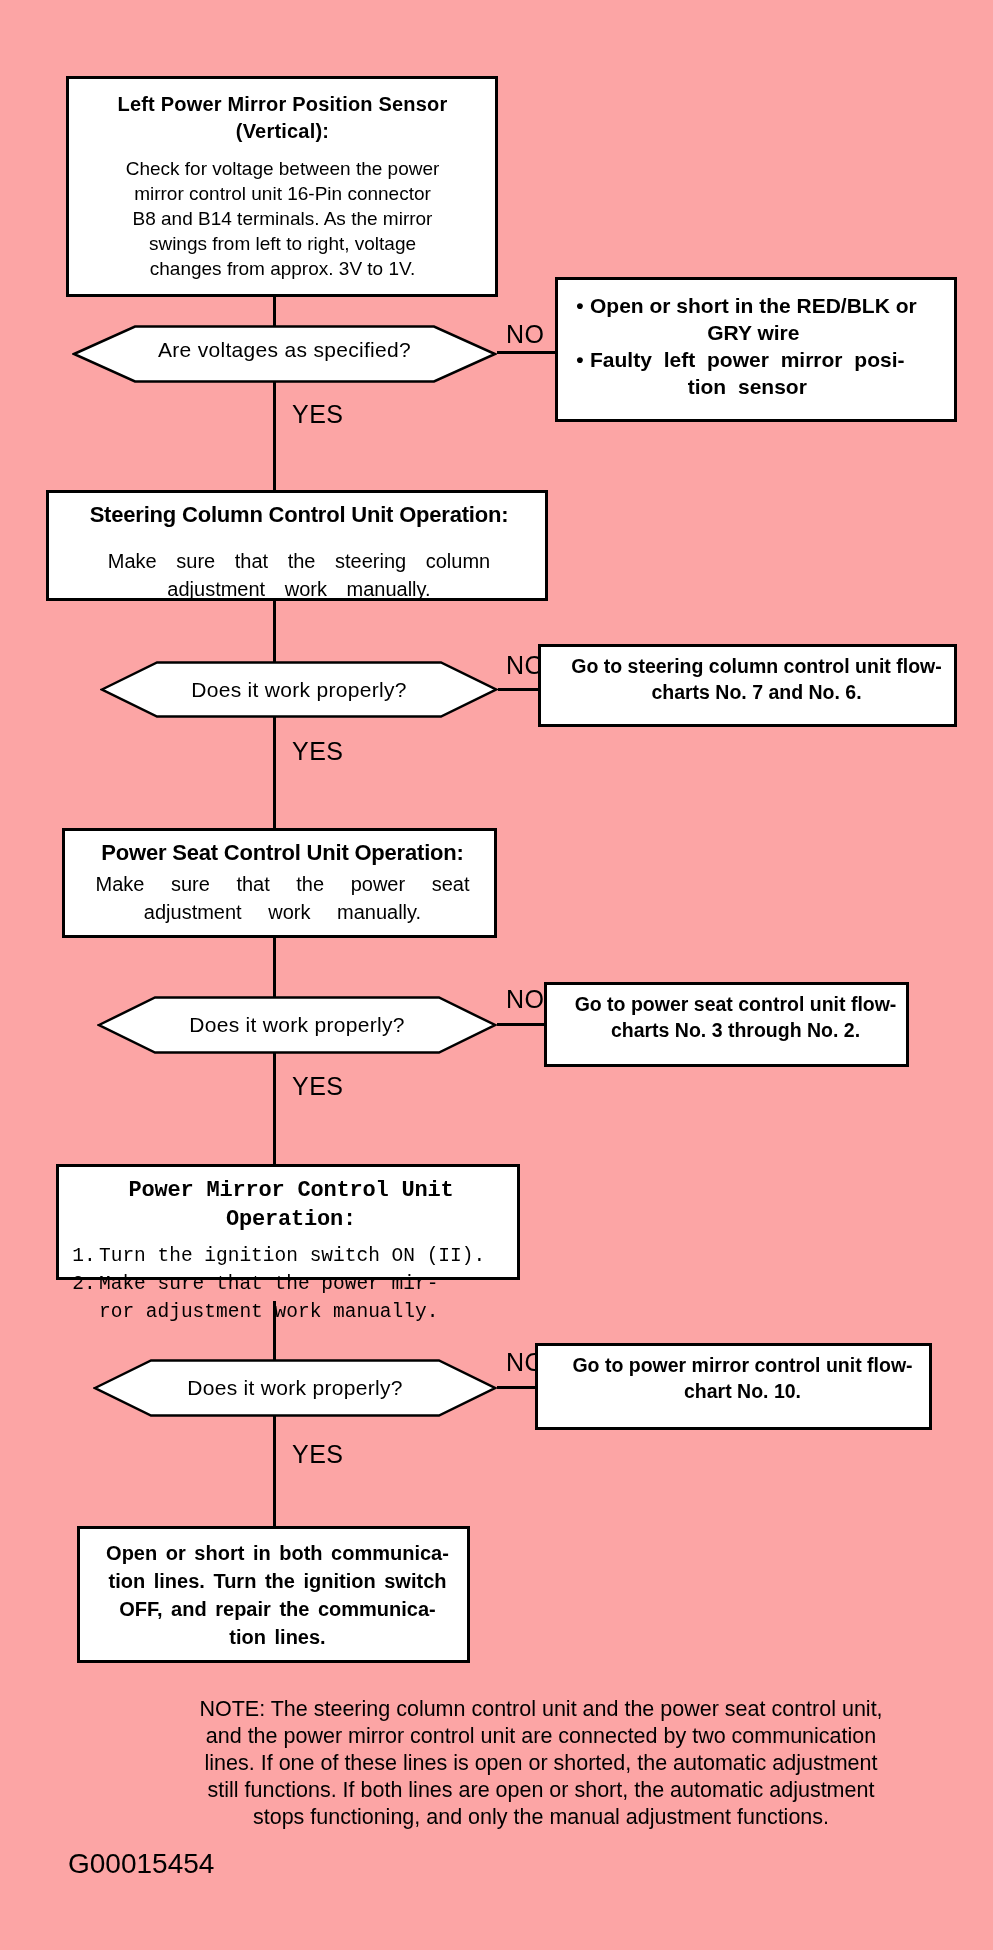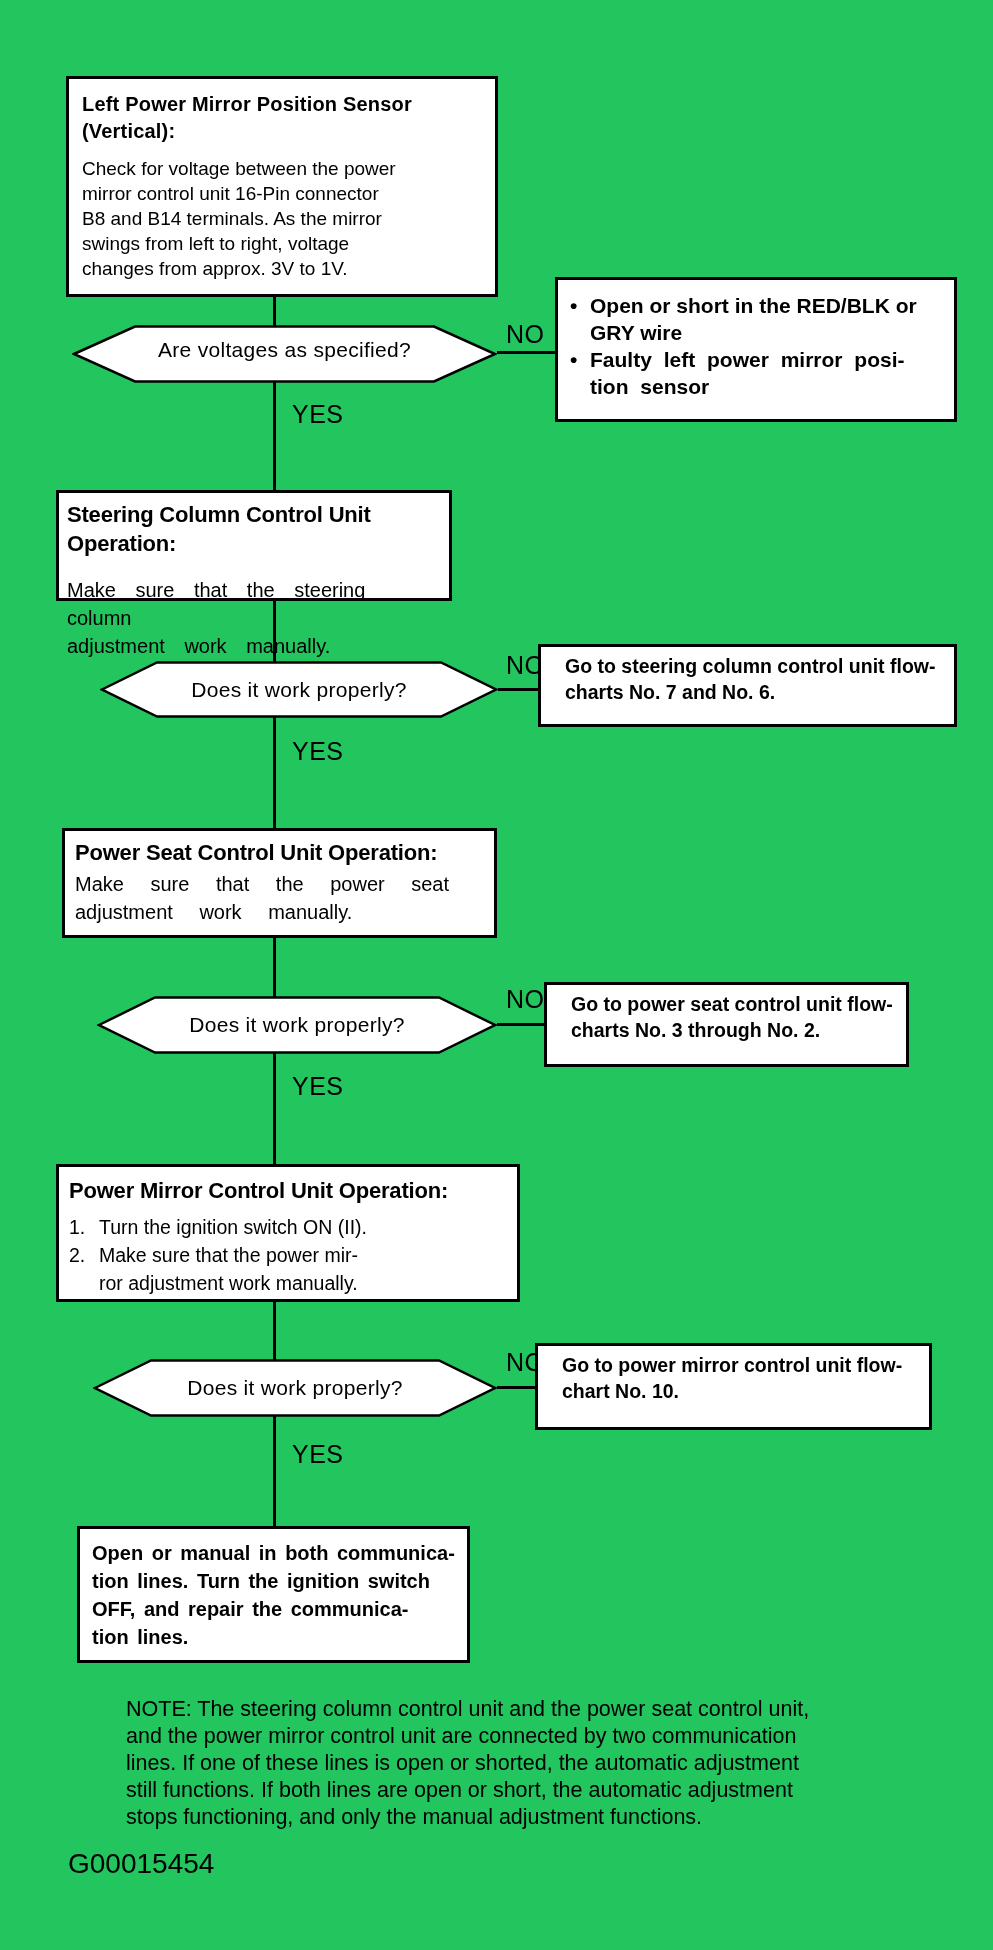--- a/index.html
+++ b/index.html
@@ -1,18 +1,18 @@
 <!DOCTYPE html>
 <html><head>
 <meta charset="utf-8">
 <style>
   html,body { margin:0; padding:0; background:#ffffff; }
   #canvas {
-    position:relative; width:993px; height:1950px; background:#22c55e;
-    font-family:"Liberation Sans", sans-serif; color:#000;
+    position:relative; width:993px; height:1950px; background:#fca5a5;
+    font-family:"Liberation Sans", sans-serif; color:#000;text-align:center;
     -webkit-font-smoothing:antialiased;
   }
   .abs { position:absolute; box-sizing:border-box; }
   .node { border:3px solid #000; background:#fff; }
   .pre  { white-space:pre-wrap; }
   .vline { width:3px; background:#000; }
   .hline { height:3px; background:#000; }
 
   .node-title { font-weight:bold; }
   .b1-title { font-size:20px; line-height:27px; letter-spacing:0.2px; }
@@ -81,21 +81,21 @@
     <div class="bullet-item">
       <span class="bullet-glyph">•</span>
       <span class="bullet-text pre ws">Faulty left power mirror posi-
 tion sensor</span>
     </div>
   </div>
 
   <div class="abs edge-label" style="left:292px; top:400px;">YES</div>
   <div class="abs vline" style="left:273px; top:382px; height:109px;"></div>
 
-  <div class="abs node" style="left:56px; top:490px; width:396px; height:111px; padding:7px 4px 0 8px;">
+  <div class="abs node" style="left:46px; top:490px; width:502px; height:111px; padding:7px 4px 0 8px;">
     <div class="node-title big-title pre">Steering Column Control Unit Operation:</div>
     <div class="b2-body pre">Make sure that the steering column
 adjustment work manually.</div>
   </div>
 
   <div class="abs vline" style="left:273px; top:600px; height:62px;"></div>
 
   <div class="abs hex" style="left:100px; top:661px; width:398px; height:57px;">
     <svg width="398" height="57" viewBox="0 0 398 57">
       <polygon points="2,28.5 57,1.5 341,1.5 396,28.5 341,55.5 57,55.5" fill="#ffffff" stroke="#000000" stroke-width="2.5"></polygon>
@@ -129,21 +129,21 @@
 
   <div class="abs edge-label" style="left:506px; top:985px;">NO</div>
   <div class="abs hline" style="left:497px; top:1023px; width:47px;"></div>
 
   <div class="abs node resbox res-small pre" style="left:544px; top:982px; width:365px; height:85px;">Go to power seat control unit flow-
 charts No. 3 through No. 2.</div>
 
   <div class="abs edge-label" style="left:292px; top:1072px;">YES</div>
   <div class="abs vline" style="left:273px; top:1053px; height:112px;"></div>
 
-  <div class="abs node" style="left:56px; top:1164px; width:464px; height:138px; padding:9px 4px 0 10px;">
+  <div class="abs node" style="left:56px; top:1164px; width:464px; height:116px; padding:9px 4px 0 10px;font-family:Liberation Mono, monospace;">
     <div class="node-title big-title pre">Power Mirror Control Unit Operation:</div>
     <div class="steps">
       <div class="step-row">
         <span class="step-num">1.</span>
         <span class="pre">Turn the ignition switch ON (II).</span>
       </div>
       <div class="step-row">
         <span class="step-num">2.</span>
         <span class="pre">Make sure that the power mir-
 ror adjustment work manually.</span>
@@ -163,21 +163,21 @@
   <div class="abs edge-label" style="left:506px; top:1348px;">NO</div>
   <div class="abs hline" style="left:497px; top:1386px; width:38px;"></div>
 
   <div class="abs node resbox res-small pre" style="left:535px; top:1343px; width:397px; height:87px;">Go to power mirror control unit flow-
 chart No. 10.</div>
 
   <div class="abs edge-label" style="left:292px; top:1440px;">YES</div>
   <div class="abs vline" style="left:273px; top:1416px; height:111px;"></div>
 
   <div class="abs node" style="left:77px; top:1526px; width:393px; height:137px; padding:10px 4px 0 12px;">
-    <div class="conclusion-text pre">Open or manual in both communica-
+    <div class="conclusion-text pre">Open or short in both communica-
 tion lines. Turn the ignition switch
 OFF, and repair the communica-
 tion lines.</div>
   </div>
 
   <div class="abs note pre" style="left:126px; top:1696px; width:830px;">NOTE: The steering column control unit and the power seat control unit,
 and the power mirror control unit are connected by two communication
 lines. If one of these lines is open or shorted, the automatic adjustment
 still functions. If both lines are open or short, the automatic adjustment
 stops functioning, and only the manual adjustment functions.</div>

